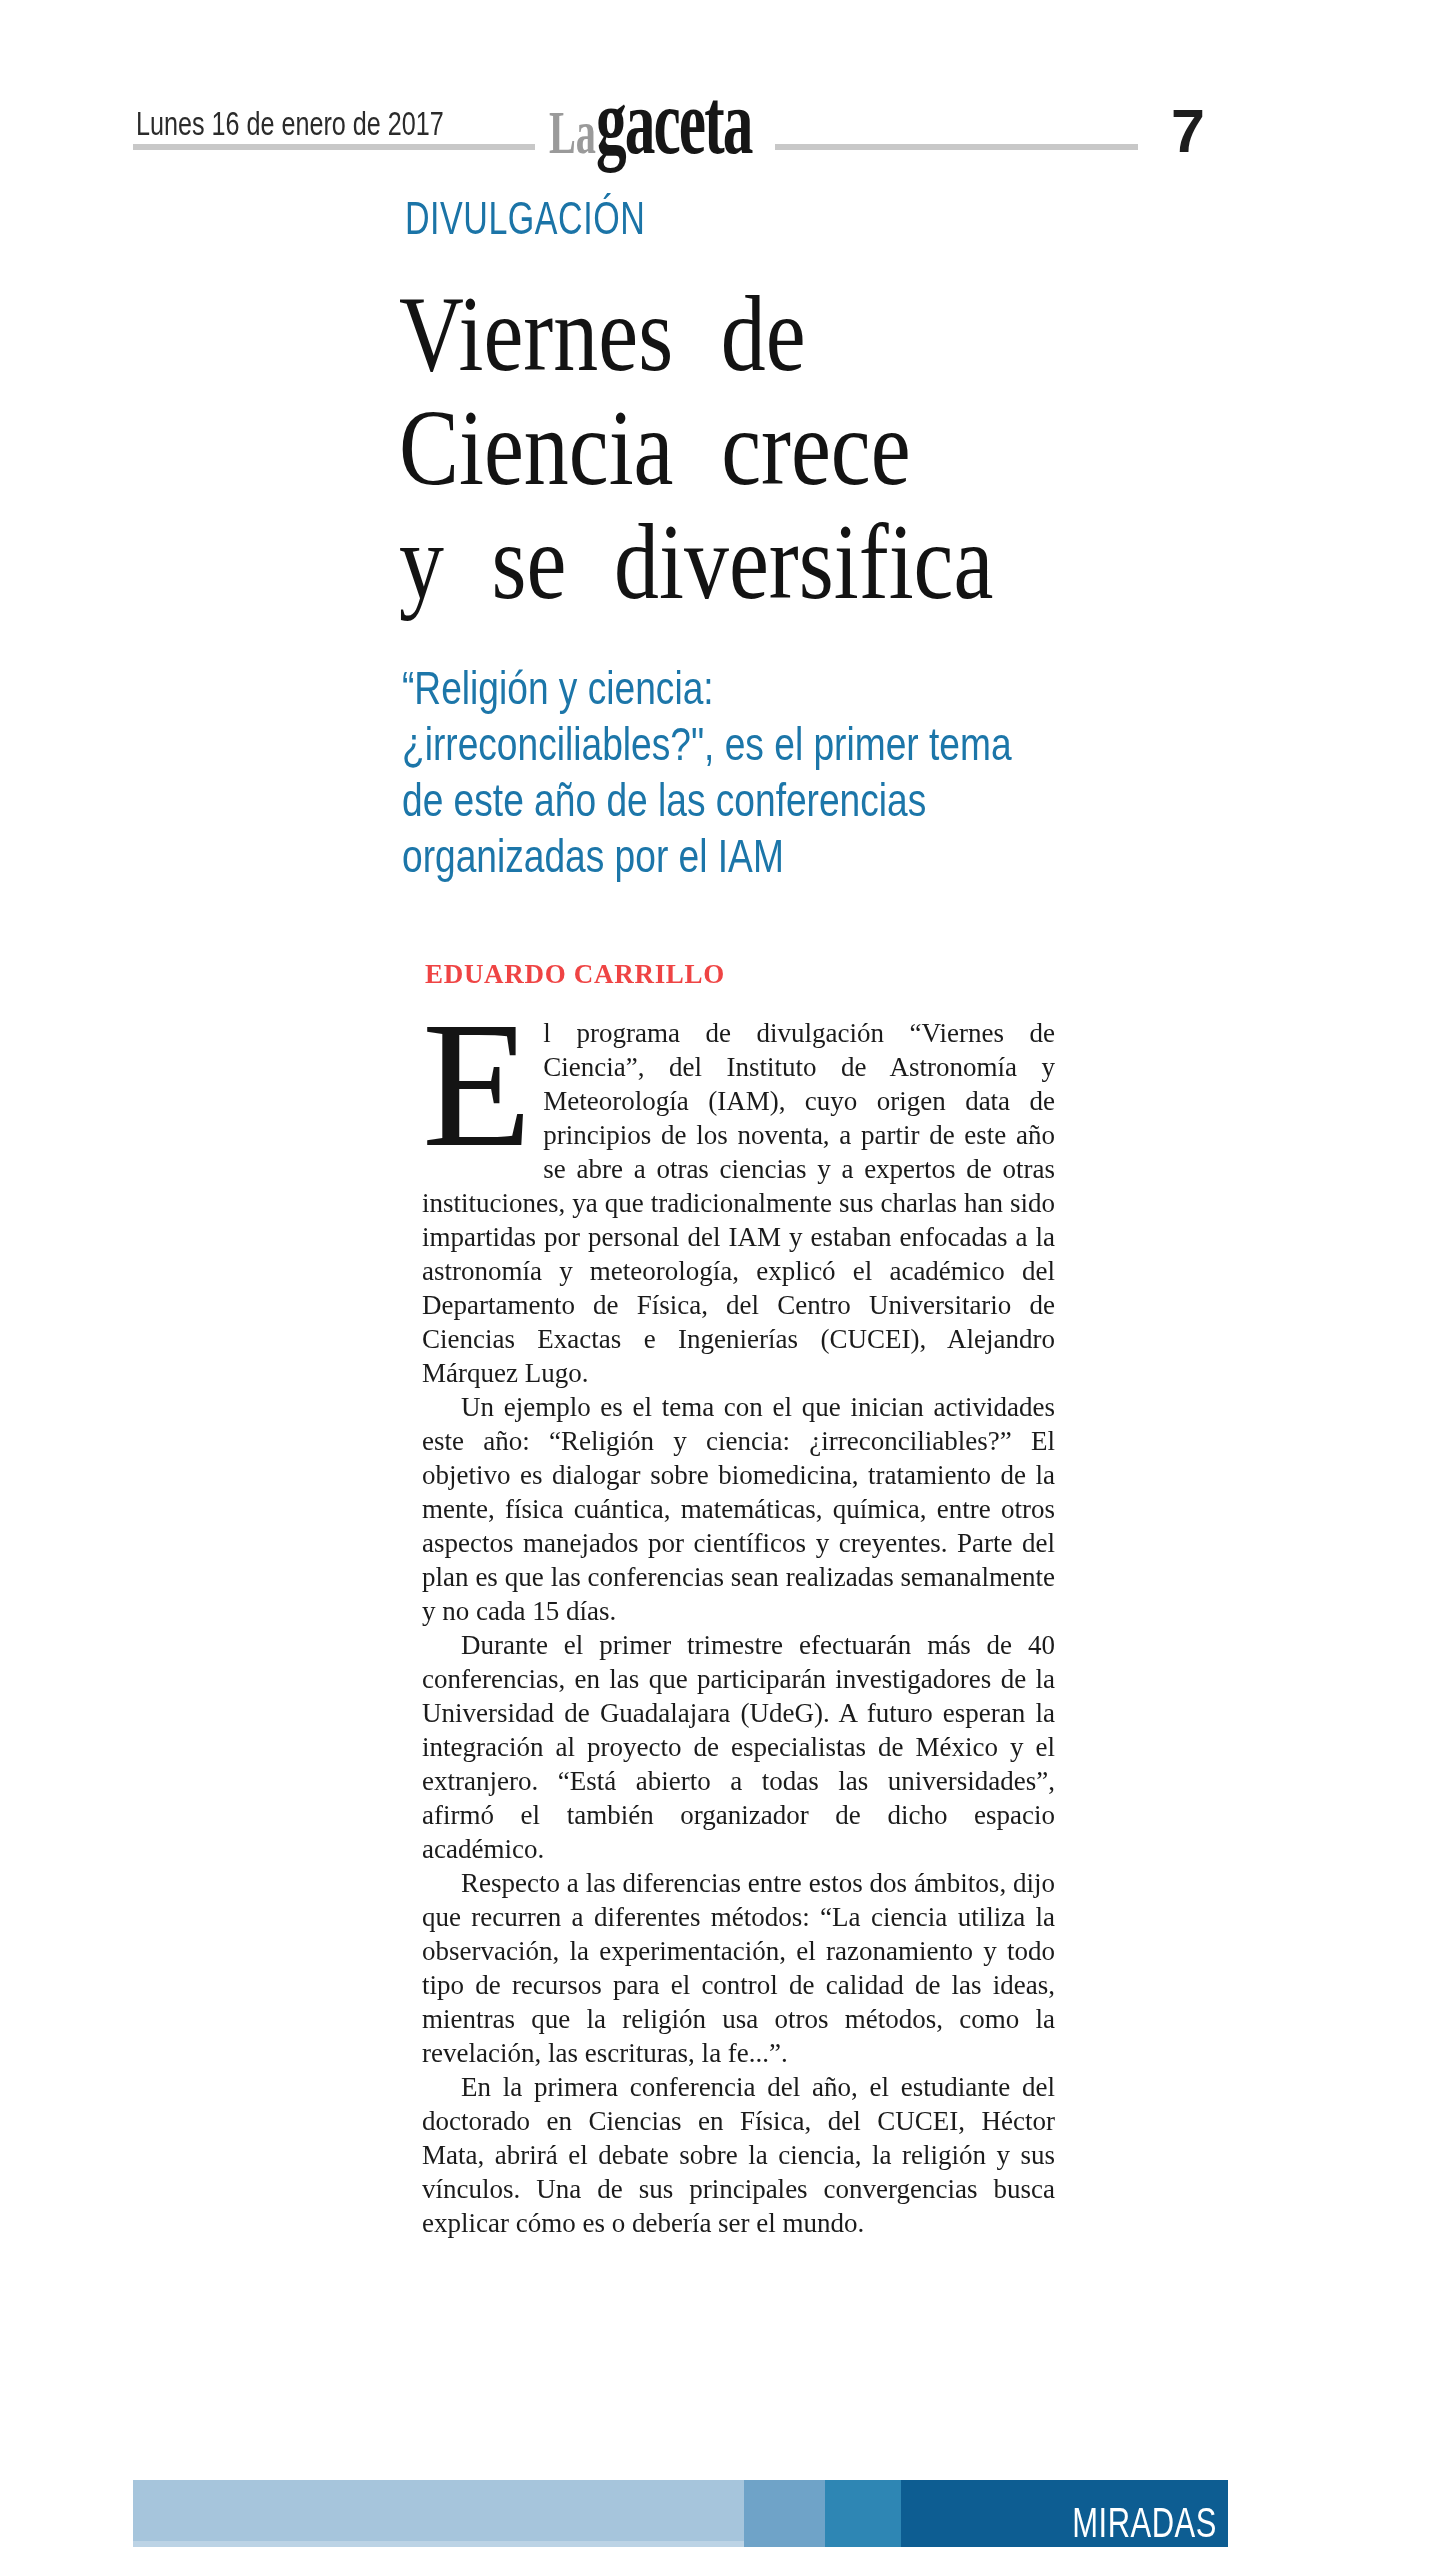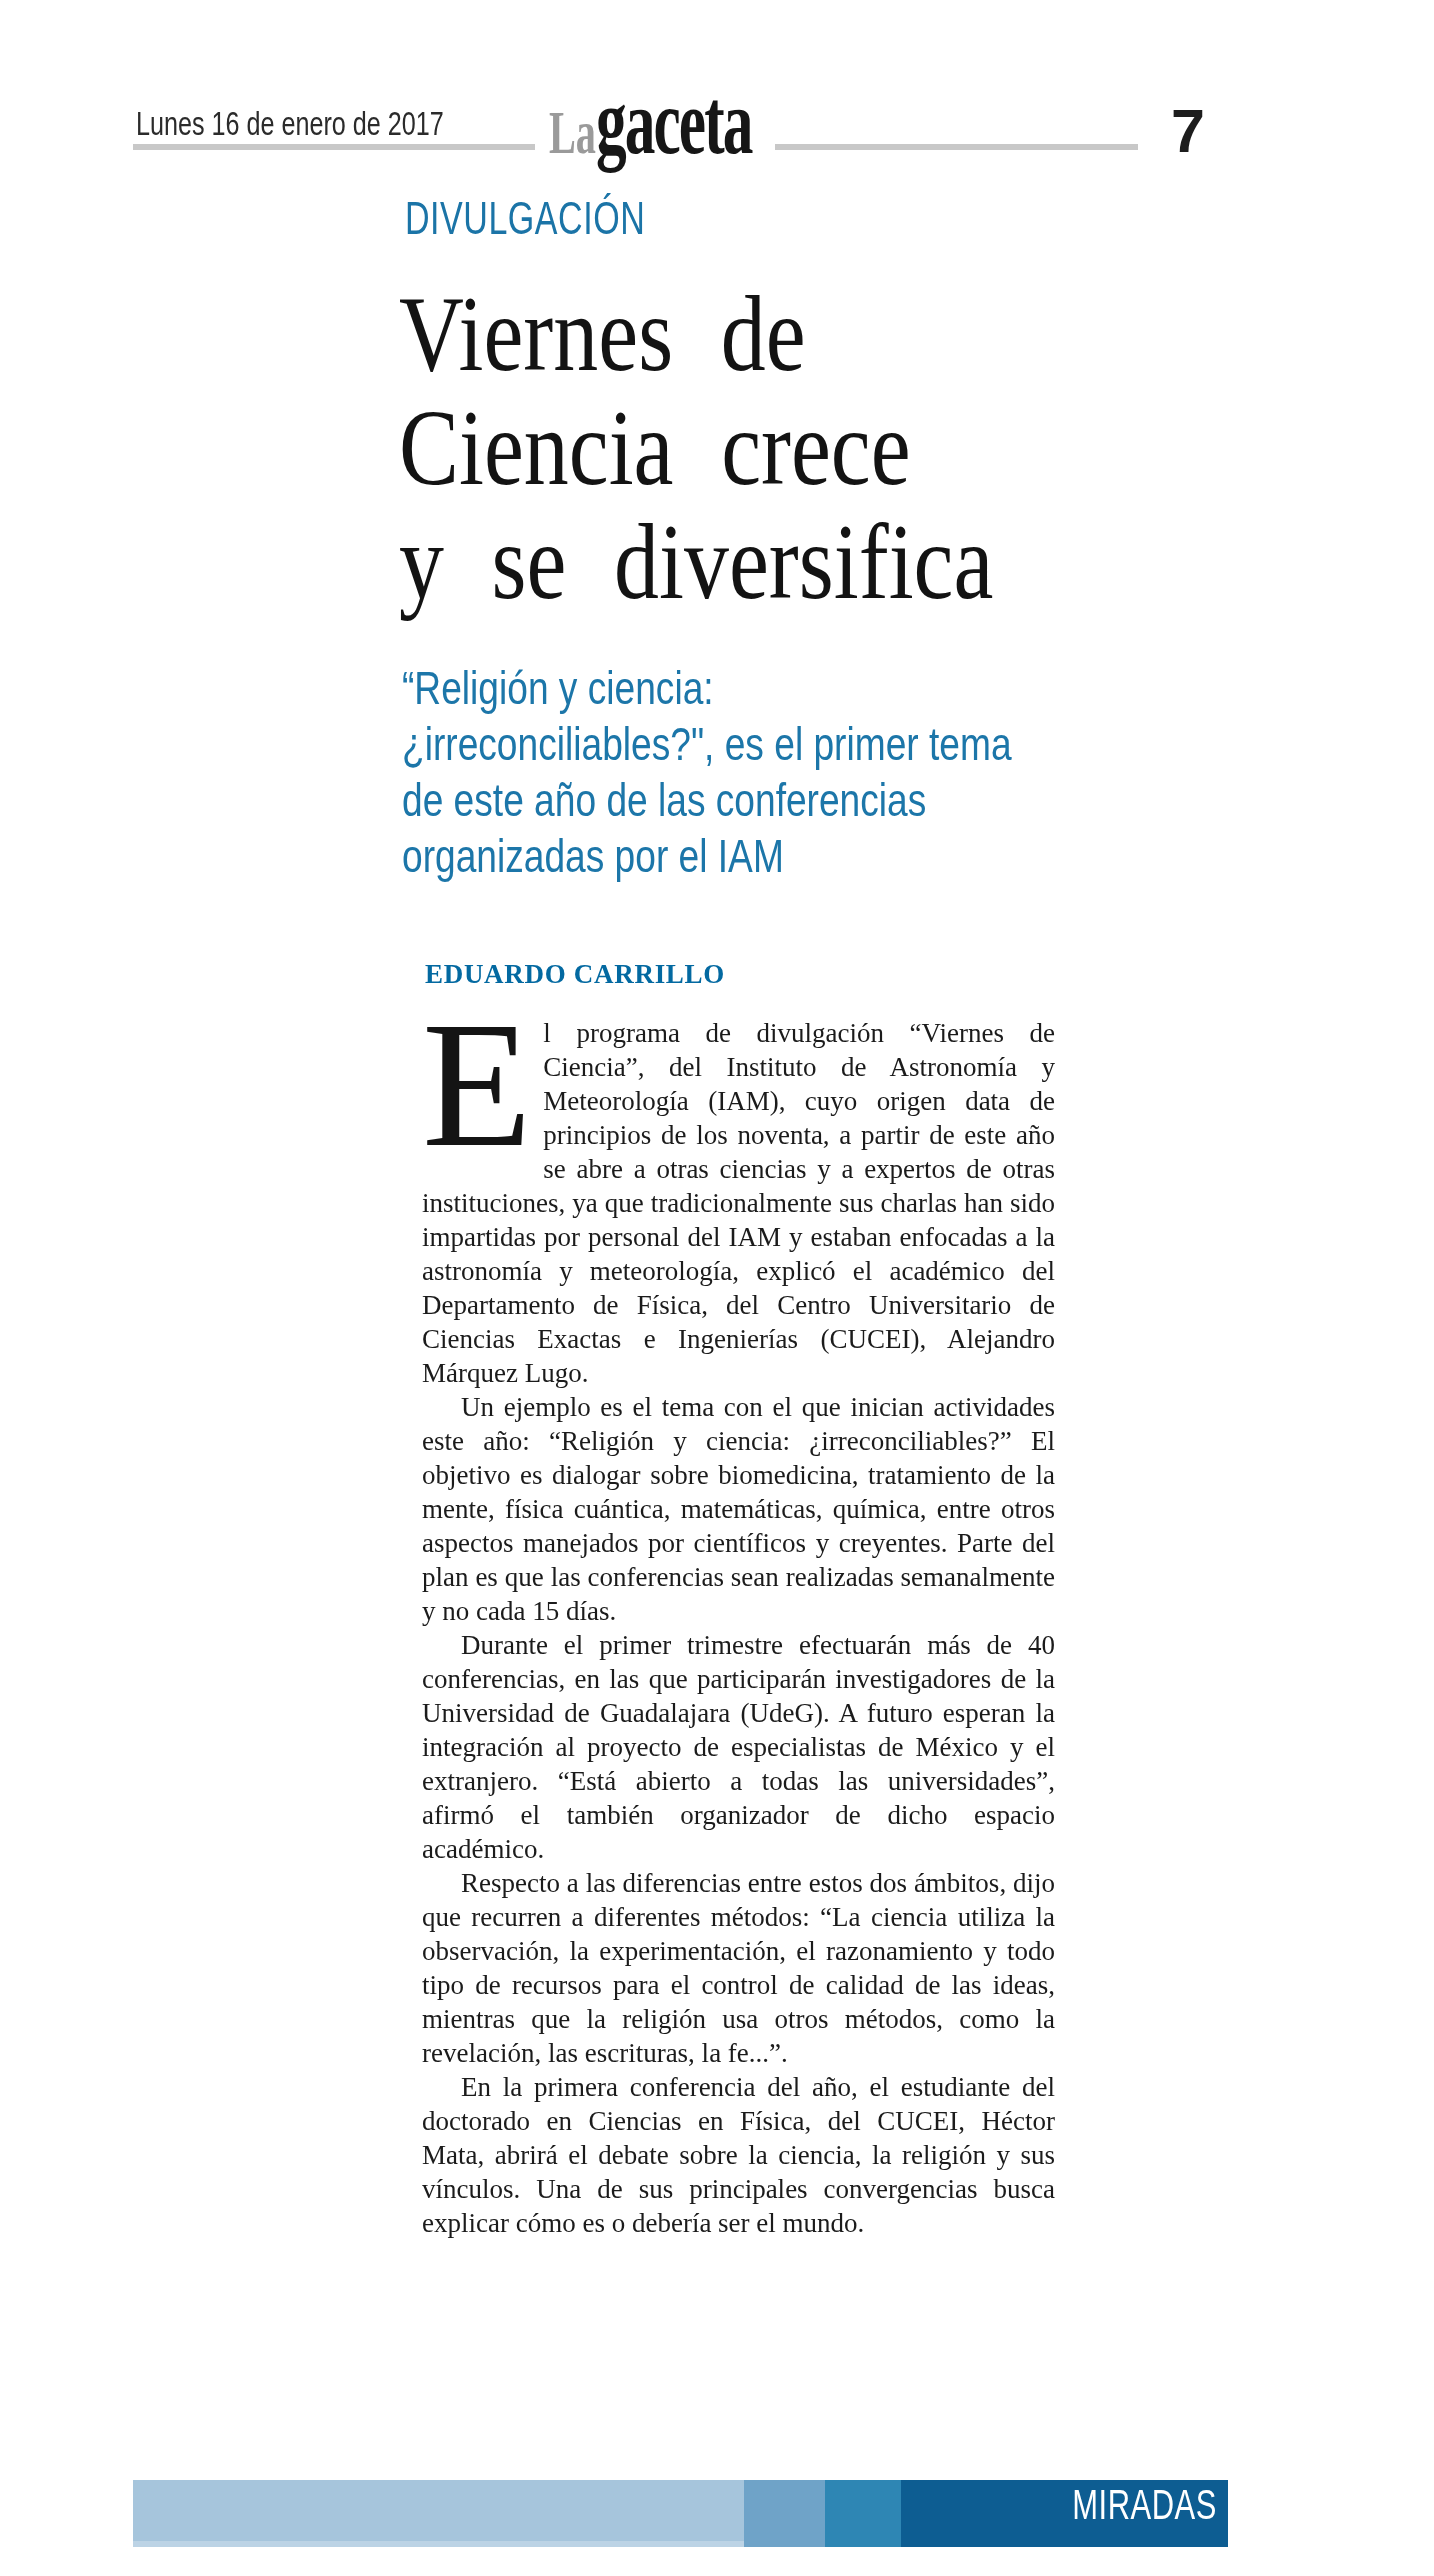--- a/index.html
+++ b/index.html
@@ -27,41 +27,41 @@
         transform-origin:left top;white-space:nowrap;letter-spacing:0.7px;}
   .headline{position:absolute;left:399px;top:277px;font-family:"Liberation Serif",serif;
         font-size:107px;line-height:114px;font-weight:400;color:#131313;
         transform:scaleX(0.84);transform-origin:left top;word-spacing:0.28em;}
   .headline div{white-space:nowrap;}
   .subhead{position:absolute;left:402px;top:660px;font-family:"Liberation Sans",sans-serif;
         font-size:47px;line-height:56px;font-weight:400;color:#1c76a9;
         transform:scaleX(0.79);transform-origin:left top;}
   .subhead div{white-space:nowrap;}
   .byline{position:absolute;left:425px;top:959px;font-family:"Liberation Serif",serif;
-        font-size:27px;font-weight:700;letter-spacing:0.7px;color:#0369a1;white-space:nowrap;}
+        font-size:27px;font-weight:700;letter-spacing:0.7px;color:#ef4444;white-space:nowrap;}
 
   
   .body-col{position:absolute;left:422px;top:1016px;width:633px;
         font-family:"Liberation Serif",serif;font-size:27px;line-height:34px;
         color:#1b1b1b;text-align:justify;}
   .body-col p{margin:0;text-indent:39px;}
   .body-col p.first{text-indent:0;}
   .dropcap{float:left;font-family:"Liberation Serif",serif;font-size:180px;
         line-height:136px;color:#141414;margin:1.4px 11.4px 0 0;}
 
   
   .footer-bar{position:absolute;left:133px;top:2480px;width:1095px;height:67px;
         display:flex;}
   .seg{height:100%;position:relative;}
   .seg-1{width:611px;}
   .seg-1::after{content:"";position:absolute;left:0;bottom:0;width:100%;height:6.4px;
         background:rgba(255,255,255,0.25);}
   .seg-2{width:81px;}
   .seg-3{width:76px;}
-  .seg-4{width:327px;display:flex;align-items:flex-start;justify-content:flex-end;
+  .seg-4{width:327px;display:flex;align-items:flex-end;justify-content:flex-end;
         padding-right:11.4px;box-sizing:border-box;}
   .miradas{font-family:"Liberation Sans",sans-serif;font-size:43px;font-weight:400;
         color:#ffffff;letter-spacing:0.7px;transform:scaleX(0.72);
         transform-origin:right center;white-space:nowrap;}
 </style>
 </head>
 <body>
 
 <div class="page">
 

